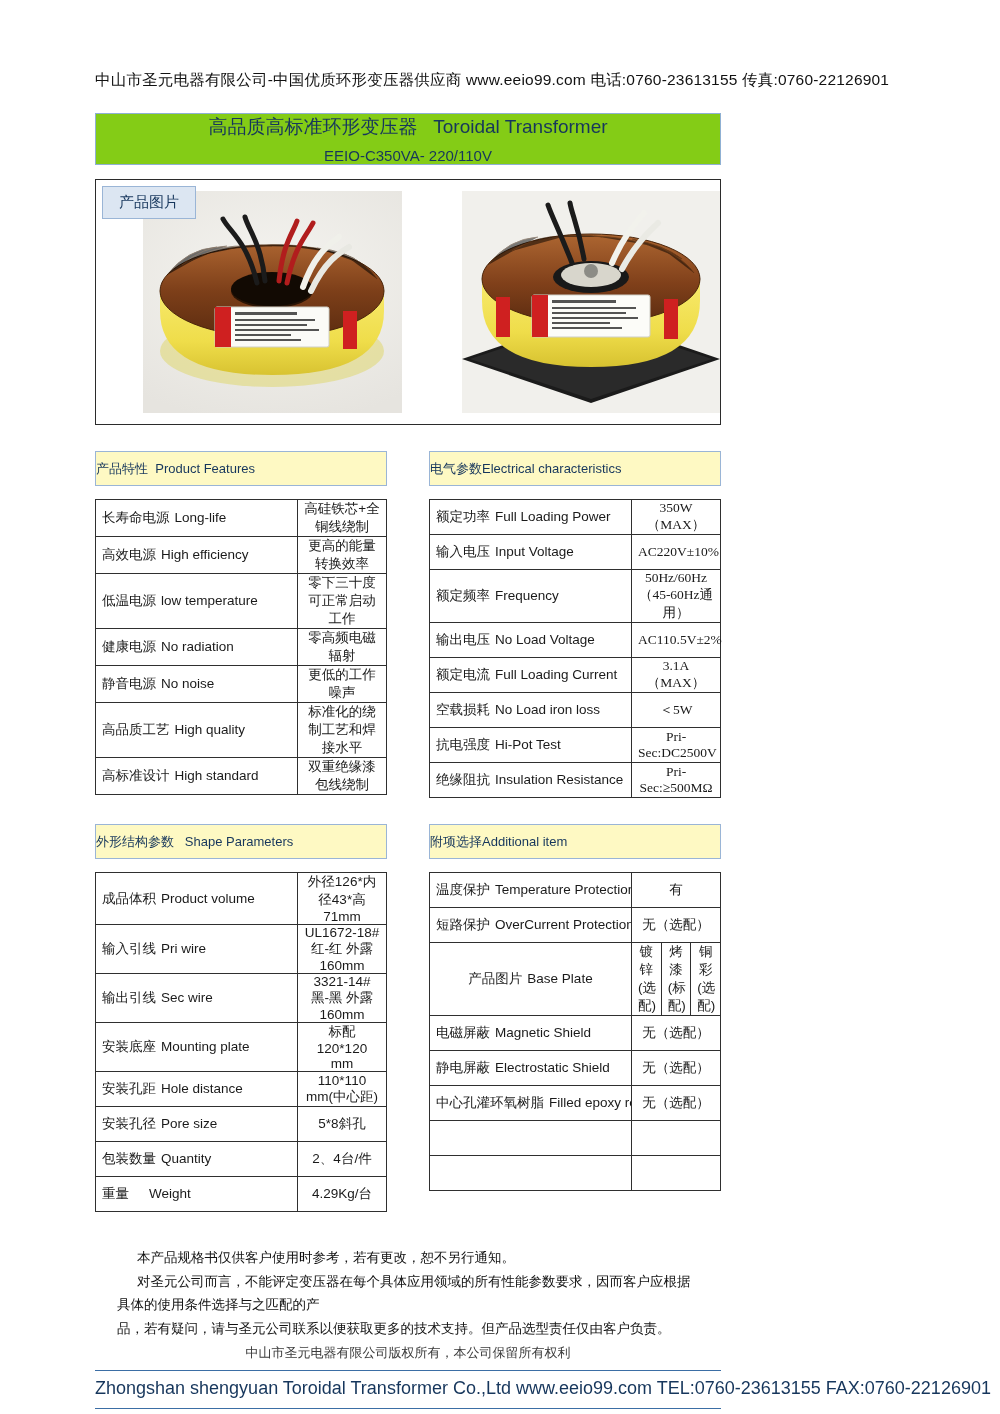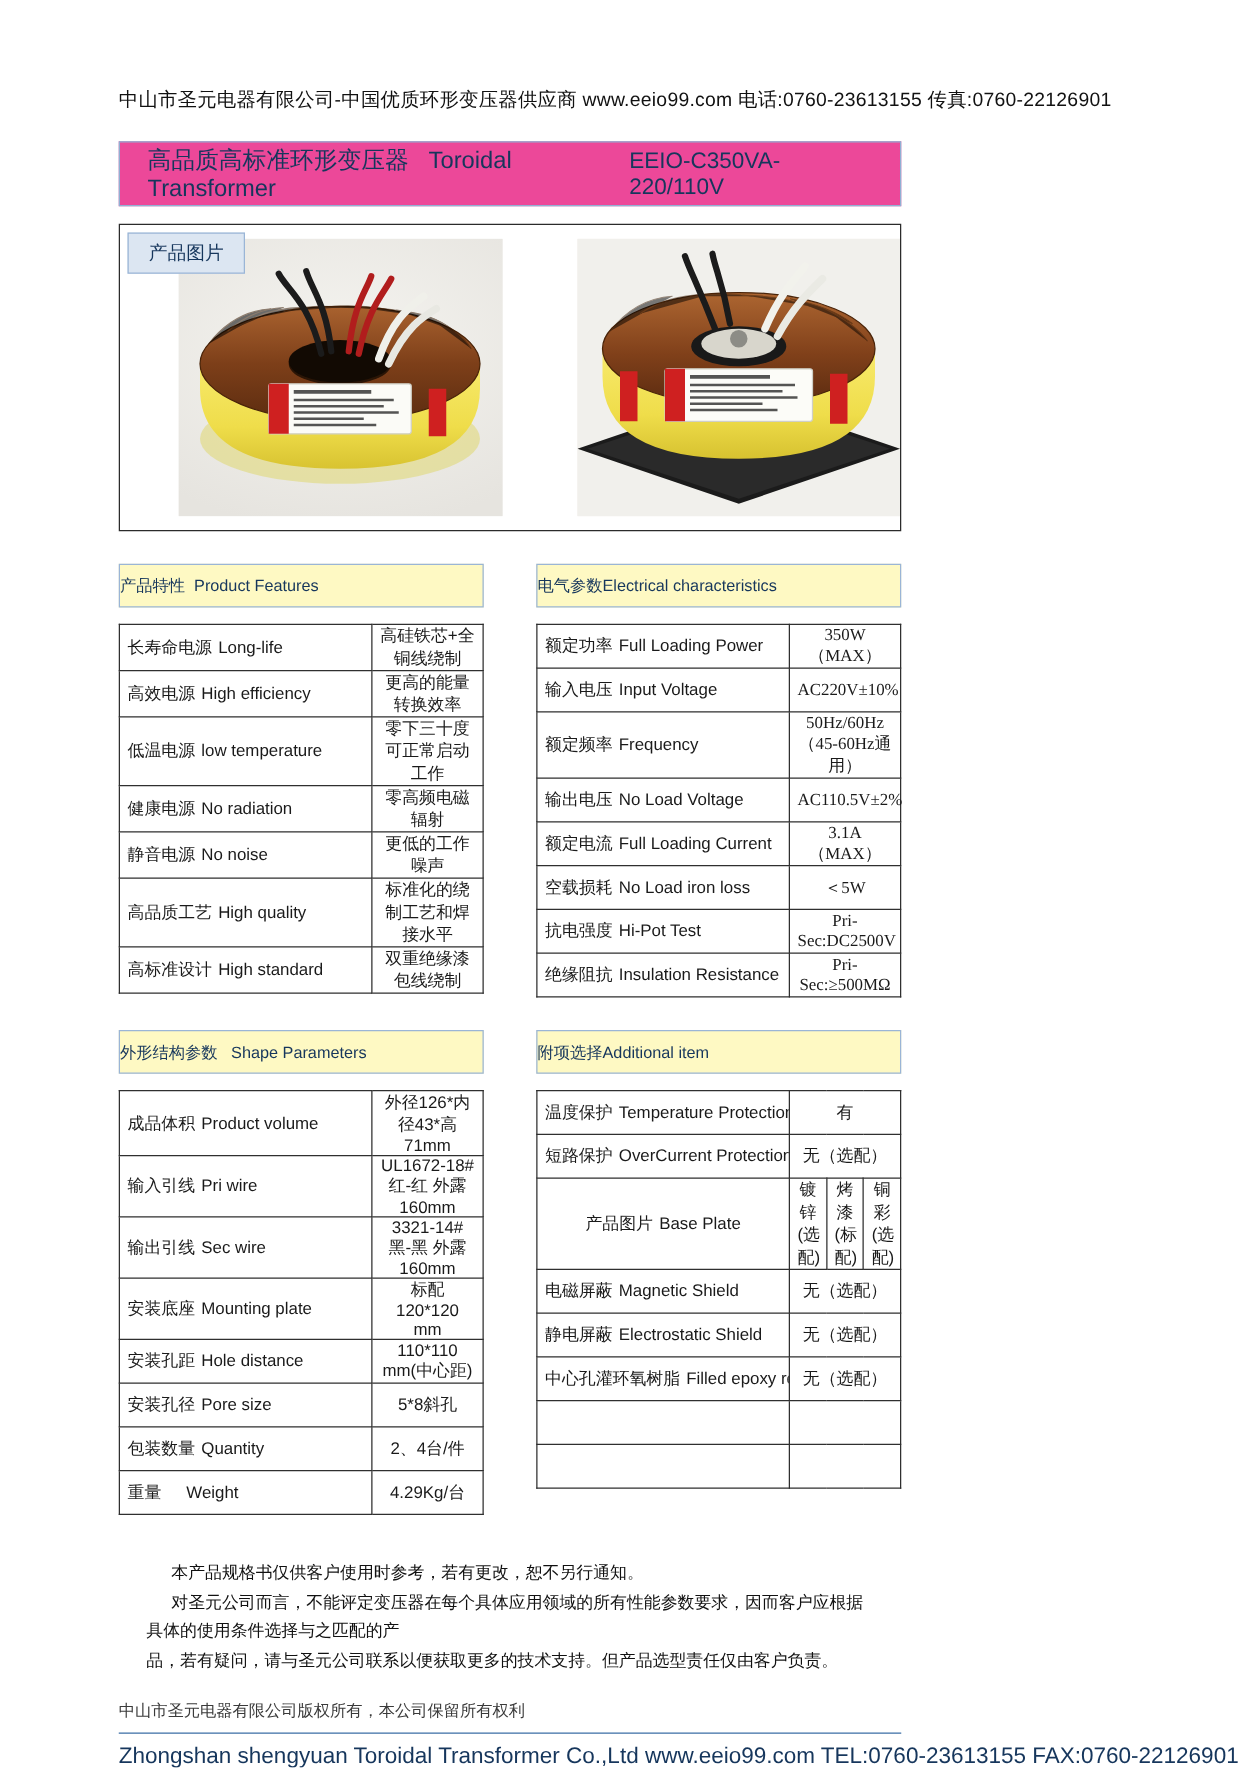--- a/index.html
+++ b/index.html
@@ -26,35 +26,36 @@
     padding-top: 70px;
     font-size: 15.5px;
     color: #111;
     letter-spacing: 0.2px;
     white-space: nowrap;
   }
   
   .title-bar {
     margin-top: 22px;
     height: 52px;
-    background: #ec4899;
+    background: #84cc16;
     border: 1px solid #8fb0d3;
     display: flex;
     align-items: center;
     justify-content: space-between;
     padding: 0 22px;
     box-sizing: border-box;
+    flex-direction: column;
   }
   .title-bar .t-left {
     font-size: 19px;
     color: #16365c;
     font-weight: normal;
   }
   .title-bar .t-right {
-    font-size: 18px;
+    font-size: 15px;
     color: #16365c;
   }
   
   .photo-box {
     margin-top: 14px;
     height: 246px;
     border: 1px solid #2b2b2b;
     position: relative;
     box-sizing: border-box;
     background: #fff;
@@ -146,24 +147,24 @@
   .notes {
     margin-top: 34px;
     font-size: 13.5px;
     line-height: 1.75;
     color: #111;
     padding: 0 22px;
   }
   .notes p { margin: 0; text-indent: 0; }
   .notes p.ind { text-indent: 20px; }
   .copy {
-    text-align: left;
+    text-align: center;
     font-size: 13px;
     color: #3a3a3a;
-    margin-top: 19px;
+    margin-top: 3px;
   }
   .footer-bar {
     margin-top: 8px;
     border-top: 1px solid #3b6ea5;
     border-bottom: 1px solid #3b6ea5;
     padding: 7px 0 9px 0;
     text-align: center;
     font-size: 18px;
     color: #16365c;
     white-space: nowrap;

